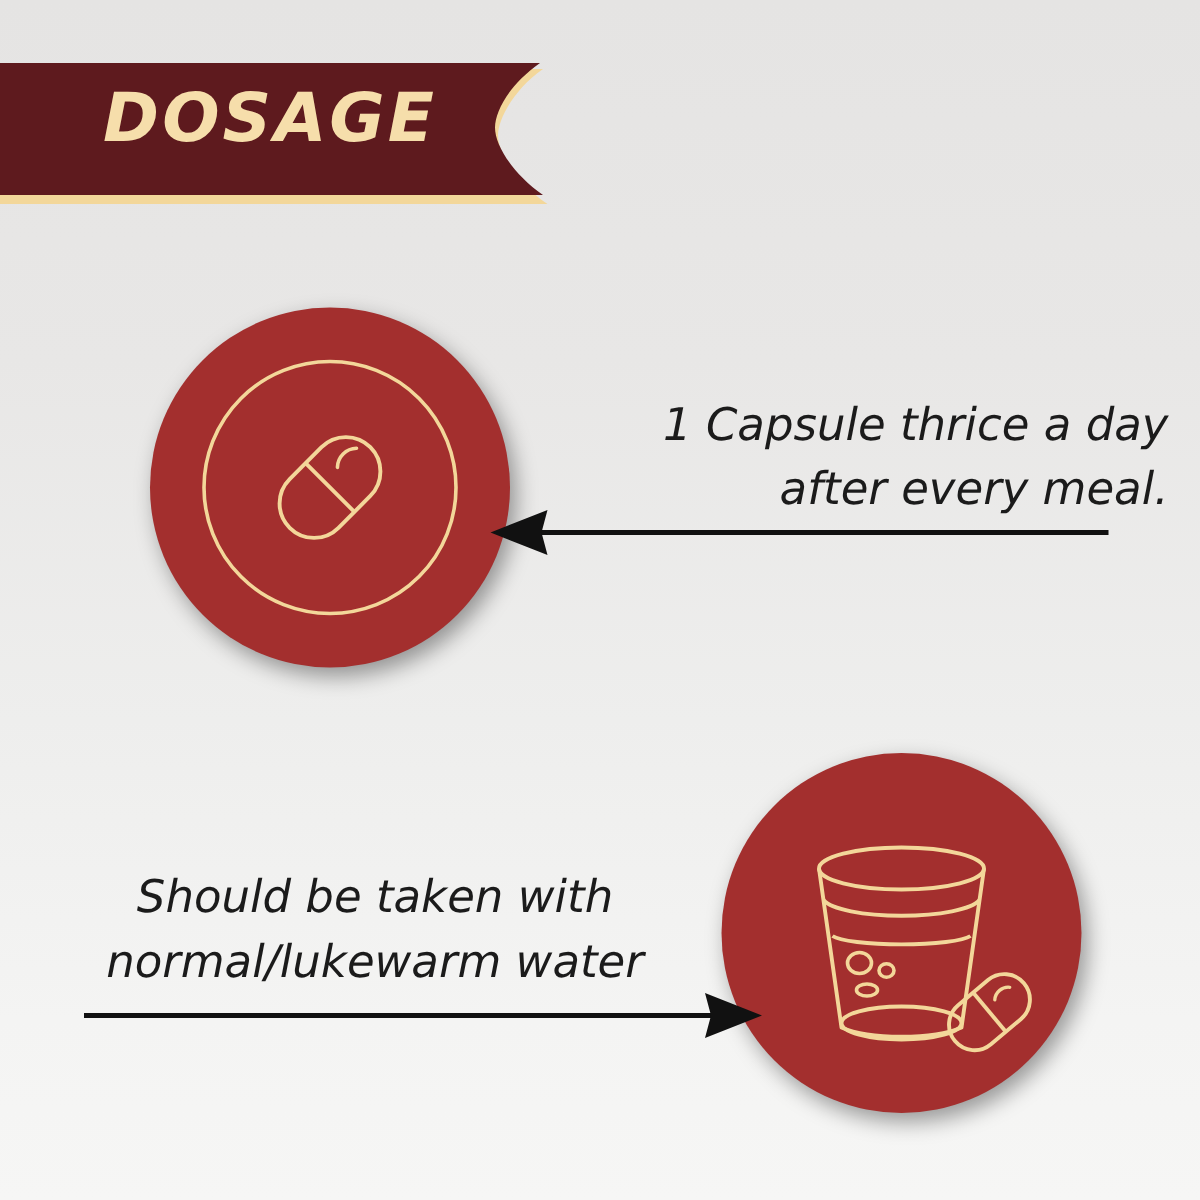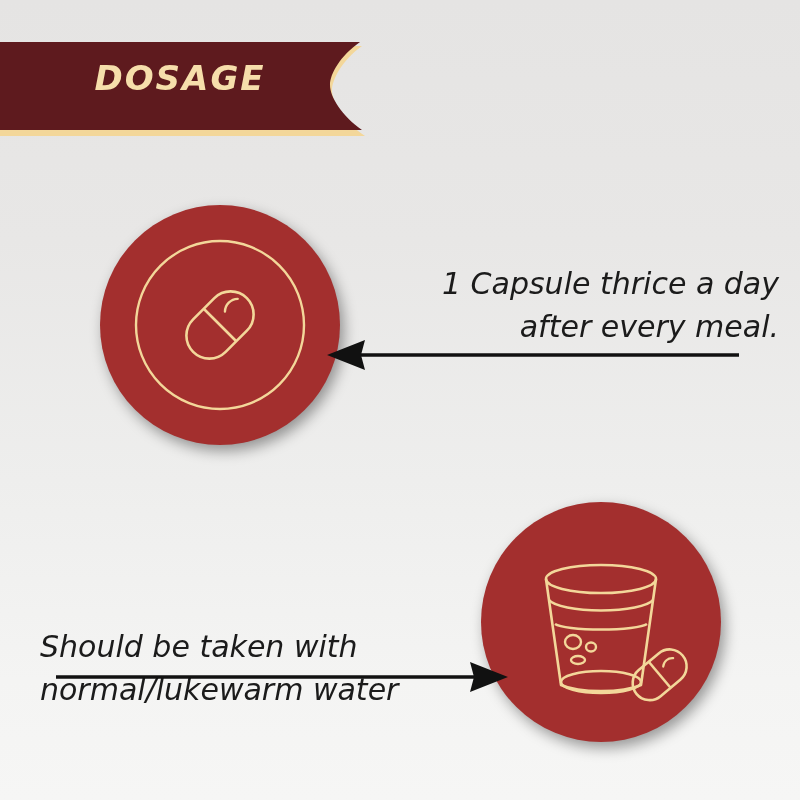--- a/index.html
+++ b/index.html
@@ -38,21 +38,21 @@
     left: 0;
     top: 42px;
     width: 360px;
     height: 72px;
     display: flex;
     align-items: center;
     justify-content: center;
     font-family: "DejaVu Sans", sans-serif;
     font-style: italic;
     font-weight: bold;
-    font-size: 34px;
+    font-size: 45px;
     letter-spacing: 2px;
     color: #f6deab;
     pointer-events: none;
   }
 
   
   .icon-circle {
     position: absolute;
     width: 240px;
     height: 240px;
@@ -83,22 +83,21 @@
   #caption-dosage {
     left: 379px;
     top: 263px;
     width: 400px;
     text-align: right;
   }
   #caption-water {
     left: 40px;
     top: 578px;
     width: 420px;
-    text-align: left;
-    margin-top: 48px;
+    text-align: center;
   }
 
   .connector {
     position: absolute;
   }
   #arrow-to-capsule { left: 325px; top: 338px; width: 415px; height: 34px; }
   #arrow-to-glass   { left: 50px;  top: 660px; width: 460px; height: 34px; }
 </style>
 </head>
 <body>

